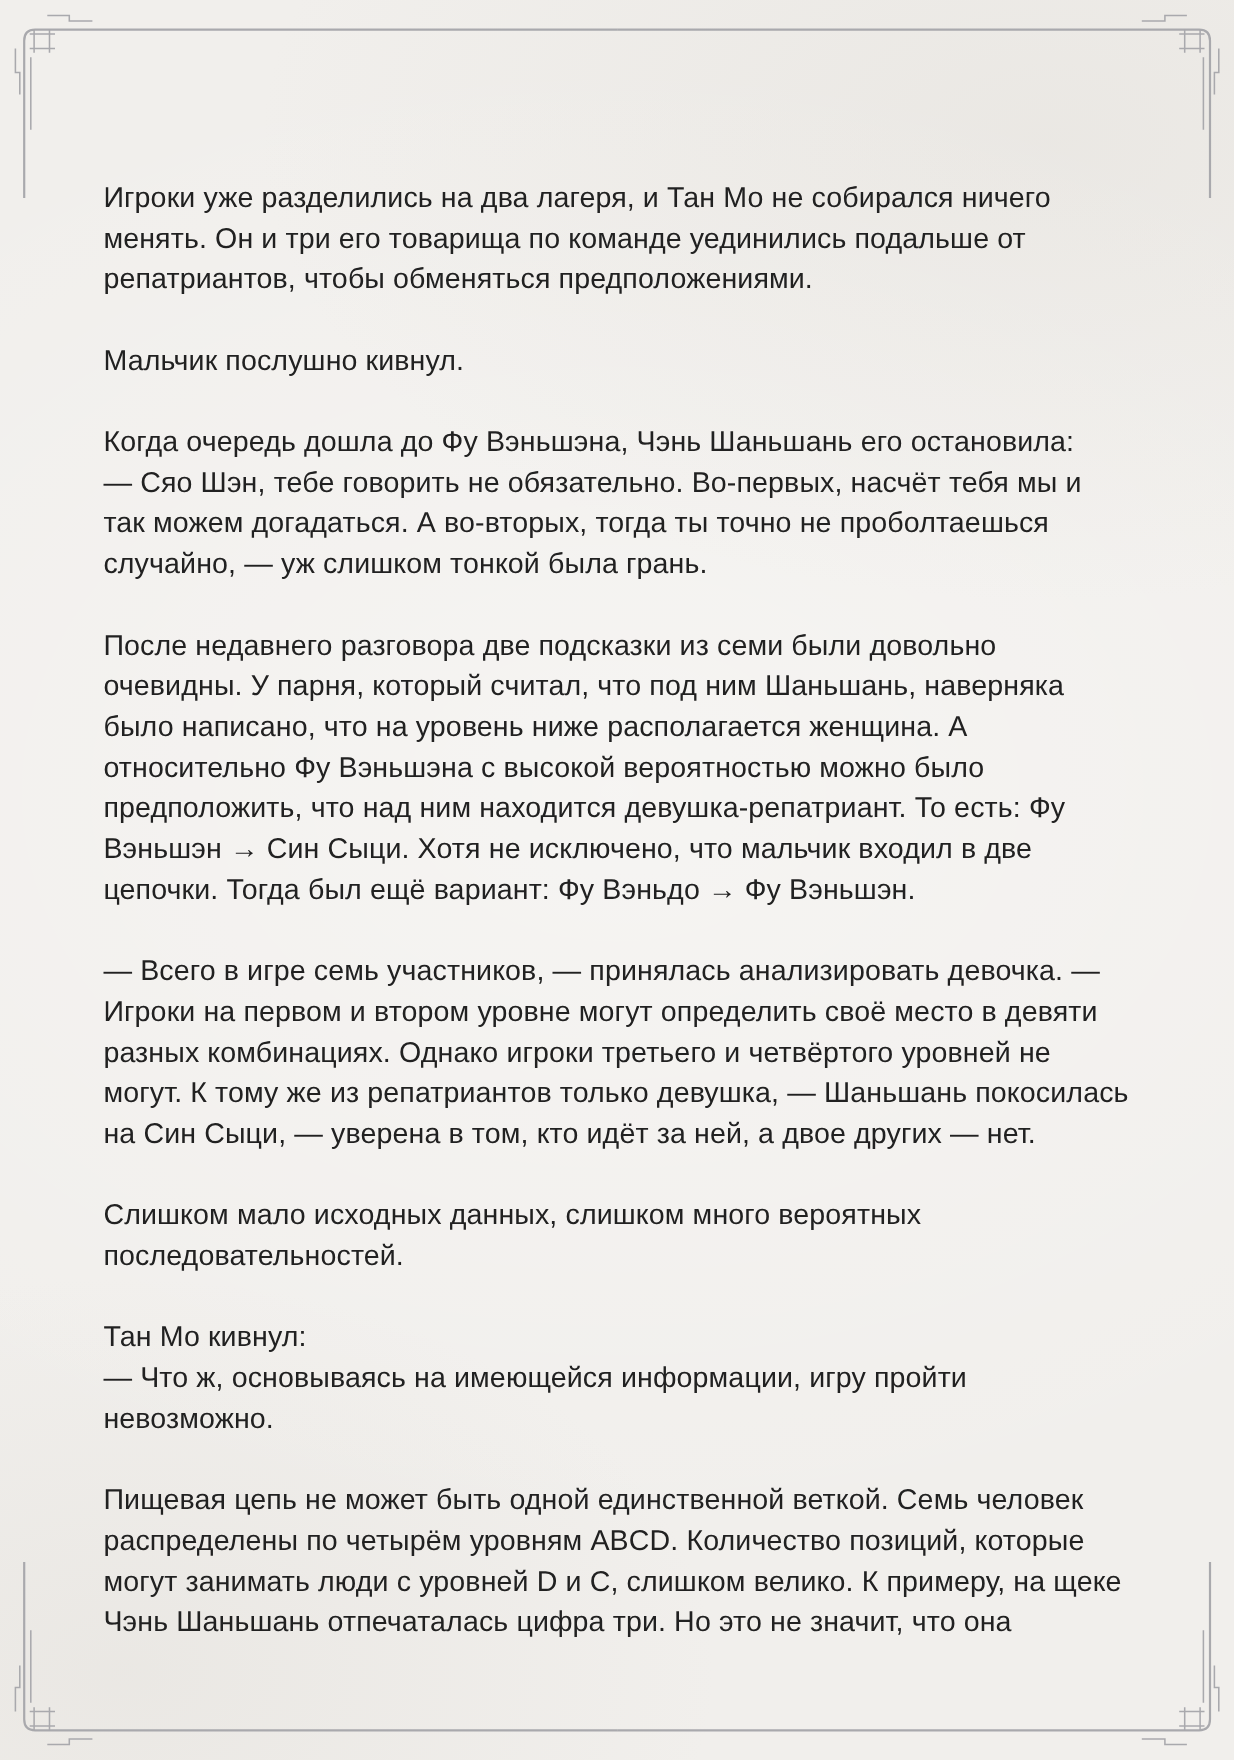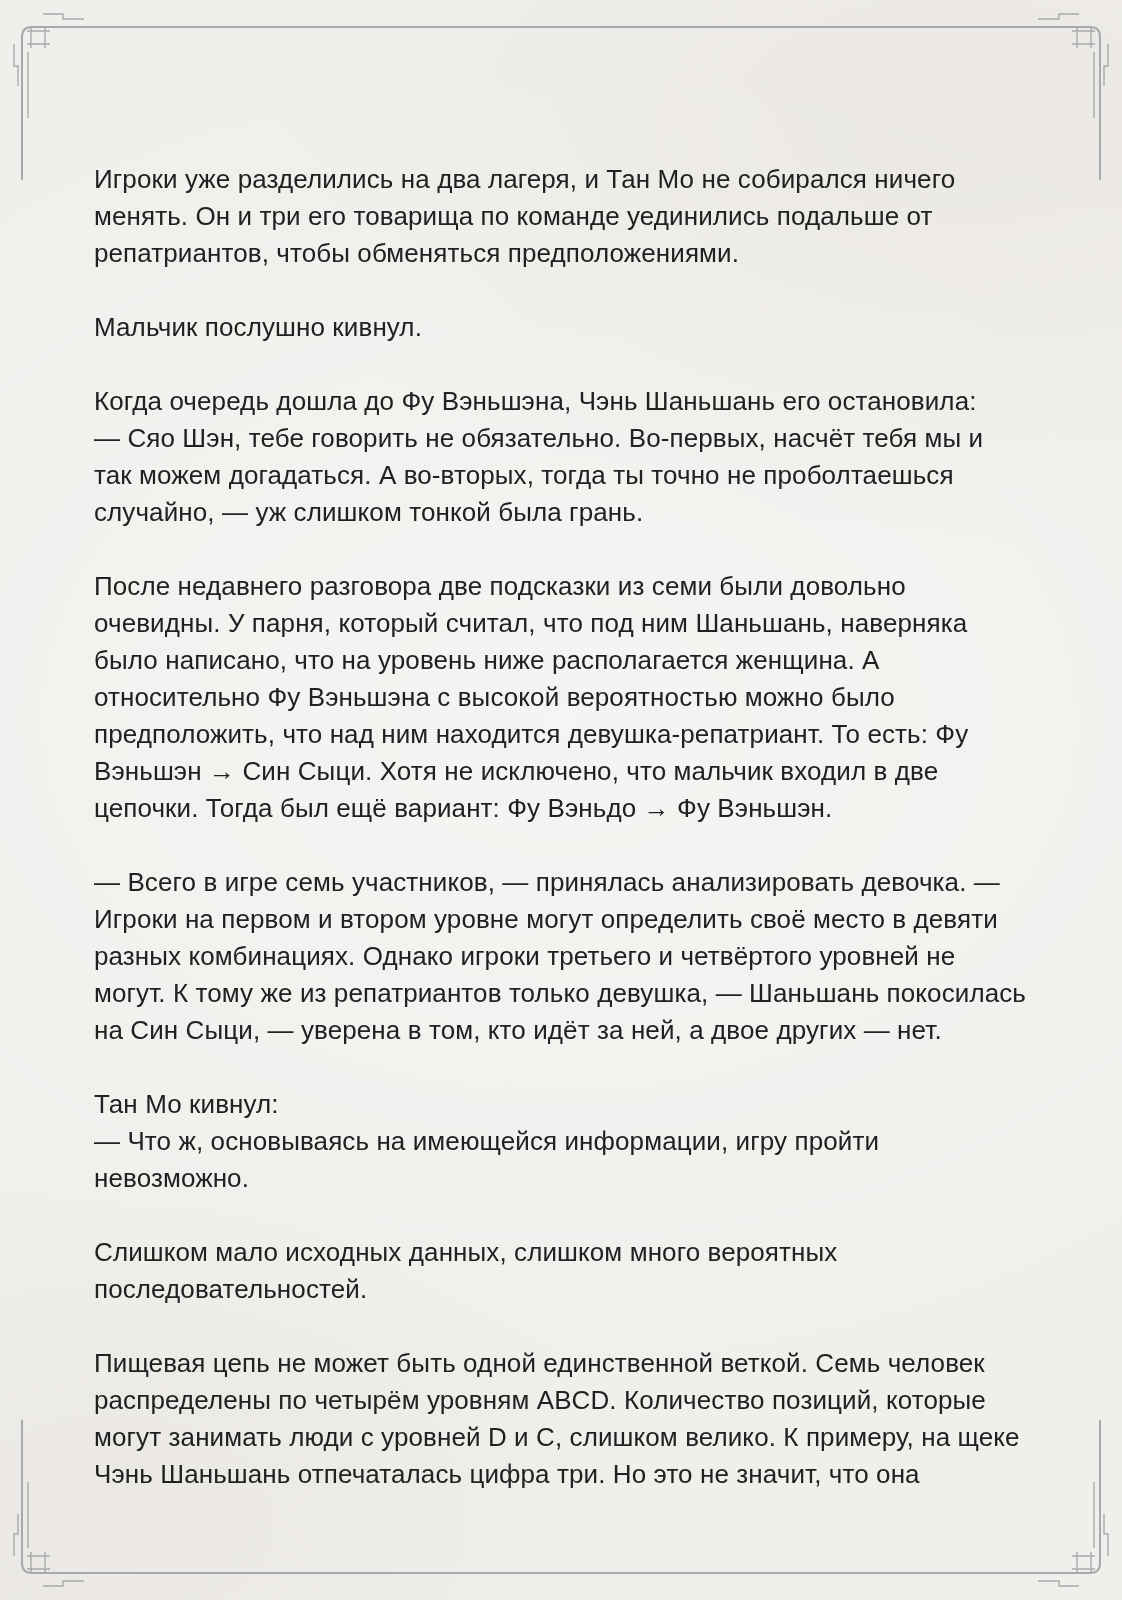--- a/index.html
+++ b/index.html
@@ -74,17 +74,17 @@
   <use href="#corner" transform="translate(1122,1600) scale(-1,-1)"></use>
 </svg>
 
 <div class="text-block">
   <p>Игроки уже разделились на два лагеря, и Тан Мо не собирался ничего менять. Он и три его товарища по команде уединились подальше от репатриантов, чтобы обменяться предположениями.</p>
   <p>Мальчик послушно кивнул.</p>
   <p>Когда очередь дошла до Фу Вэньшэна, Чэнь Шаньшань его остановила:
 — Сяо Шэн, тебе говорить не обязательно. Во-первых, насчёт тебя мы и так можем догадаться. А во-вторых, тогда ты точно не проболтаешься случайно, — уж слишком тонкой была грань.</p>
   <p>После недавнего разговора две подсказки из семи были довольно очевидны. У парня, который считал, что под ним Шаньшань, наверняка было написано, что на уровень ниже располагается женщина. А относительно Фу Вэньшэна с высокой вероятностью можно было предположить, что над ним находится девушка-репатриант. То есть: Фу Вэньшэн → Син Сыци. Хотя не исключено, что мальчик входил в две цепочки. Тогда был ещё вариант: Фу Вэньдо → Фу Вэньшэн.</p>
   <p>— Всего в игре семь участников, — принялась анализировать девочка. — Игроки на первом и втором уровне могут определить своё место в девяти разных комбинациях. Однако игроки третьего и четвёртого уровней не могут. К тому же из репатриантов только девушка, — Шаньшань покосилась на Син Сыци, — уверена в том, кто идёт за ней, а двое других — нет.</p>
+  <p>Слишком мало исходных данных, слишком много вероятных последовательностей.</p>
   <p>Тан Мо кивнул:
 — Что ж, основываясь на имеющейся информации, игру пройти невозможно.</p>
-  <p>Слишком мало исходных данных, слишком много вероятных последовательностей.</p>
   <p>Пищевая цепь не может быть одной единственной веткой. Семь человек распределены по четырём уровням ABCD. Количество позиций, которые могут занимать люди с уровней D и C, слишком велико. К примеру, на щеке Чэнь Шаньшань отпечаталась цифра три. Но это не значит, что она</p>
 </div>
 
 </body></html>

